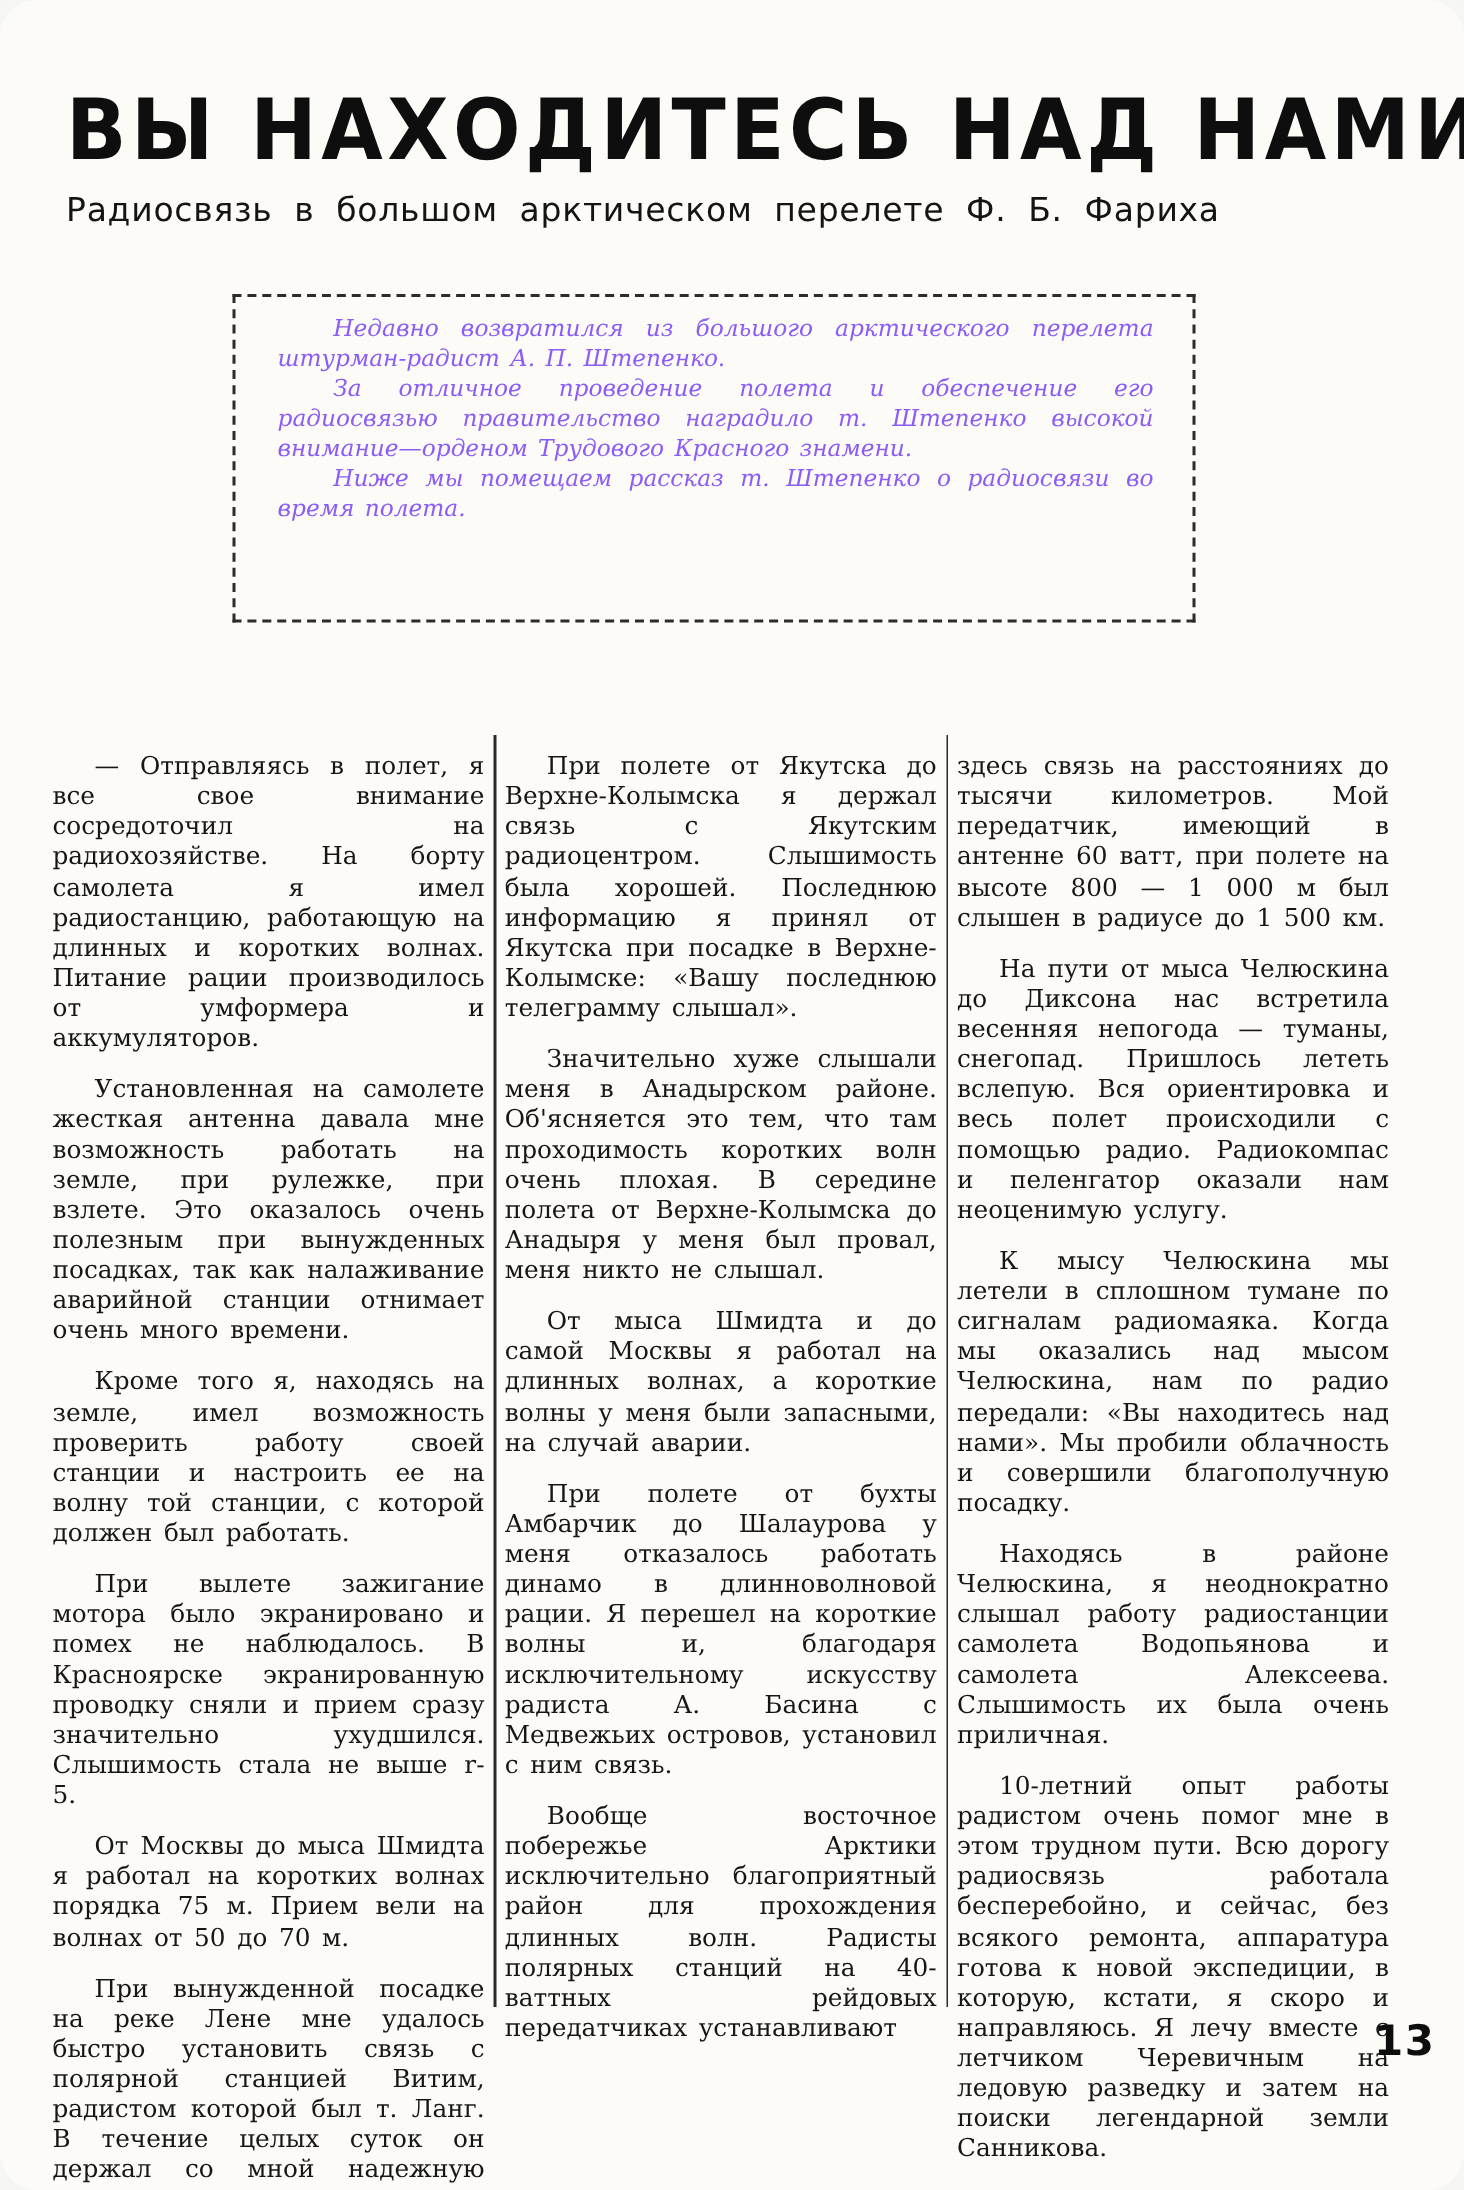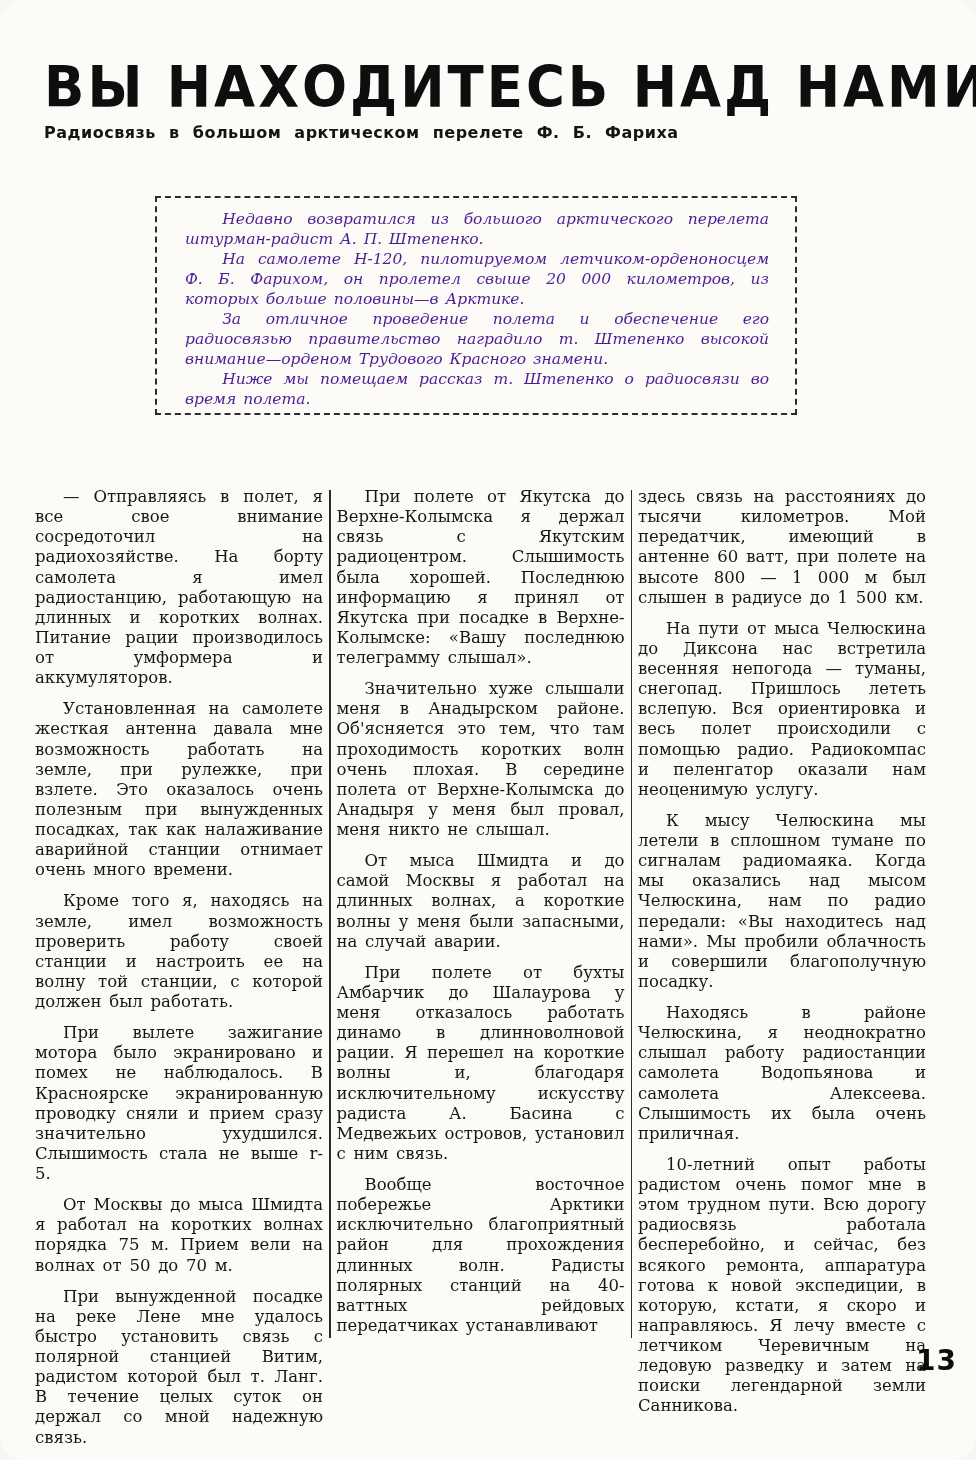--- a/index.html
+++ b/index.html
@@ -35,41 +35,41 @@
     transform: scaleY(1.06);
     transform-origin: top left;
     white-space: nowrap;
   }
   .subhead {
     position: absolute;
     left: 44px;
     top: 110px;
     width: 880px;
     font-family: "DejaVu Sans", sans-serif;
-    font-weight: 700;
-    font-size: 16px;
+    font-weight: 400;
+    font-size: 22px;
     letter-spacing: 0.5px;
     word-spacing: 7px;
     color: #141414;
     white-space: nowrap;
   }
   .intro-box {
     position: absolute;
     left: 155px;
     top: 196px;
     width: 642px;
     height: 219px;
     box-sizing: border-box;
     border: 2px dashed #2c2c2c;
     padding: 12px 26px 8px 28px;
     font-style: italic;
     font-size: 15.5px;
     line-height: 1.29;
     text-align: justify;
-    color: #4c1d95;
+    color: #8b5cf6;
   }
   .intro-par {
     margin: 0;
     text-indent: 2.4em;
     word-spacing: 2px;
   }
   .columns {
     position: absolute;
     left: 35px;
     top: 487px;
@@ -87,21 +87,21 @@
     color: #161616;
   }
   .col-divider {
     width: 1.5px;
     height: 848px;
     background: #2a2a2a;
     margin: 3px 6px 0 6px;
     flex: none;
   }
   .body-par {
-    margin: 0 0 11px 0;
+    margin: 14px 0 11px 0;
     text-indent: 1.7em;
   }
   .col:last-child .body-par:first-child {
     text-indent: 0;
   }
   .page-number {
     position: absolute;
     left: 916px;
     top: 1344px;
     font-family: "DejaVu Sans", sans-serif;
@@ -115,21 +115,20 @@
 <body>
 
 <div class="page">
 
   <h1 class="headline">ВЫ НАХОДИТЕСЬ НАД НАМИ</h1>
 
   <h2 class="subhead">Радиосвязь в большом арктическом перелете Ф. Б. Фариха</h2>
 
   <div class="intro-box">
       <p class="intro-par">Недавно возвратился из большого арктического перелета штурман-радист А. П. Штепенко.</p>
-      <p class="intro-par">На самолете Н-120, пилотируемом летчиком-орденоносцем Ф. Б. Фарихом, он пролетел свыше 20 000 километров, из которых больше половины—в Арктике.</p>
       <p class="intro-par">За отличное проведение полета и обеспечение его радиосвязью правительство наградило т. Штепенко высокой внимание—орденом Трудового Красного знамени.</p>
       <p class="intro-par">Ниже мы помещаем рассказ т. Штепенко о радиосвязи во время полета.</p>
     </div>
 
   <div class="columns">
     <div class="col">
         <p class="body-par">— Отправляясь в полет, я все свое внимание сосредоточил на радиохозяйстве. На борту самолета я имел радиостанцию, работающую на длинных и коротких волнах. Питание рации производилось от умформера и аккумуляторов.</p>
         <p class="body-par">Установленная на самолете жесткая антенна давала мне возможность работать на земле, при рулежке, при взлете. Это оказалось очень полезным при вынужденных посадках, так как налаживание аварийной станции отнимает очень много времени.</p>
         <p class="body-par">Кроме того я, находясь на земле, имел возможность проверить работу своей станции и настроить ее на волну той станции, с которой должен был работать.</p>
         <p class="body-par">При вылете зажигание мотора было экранировано и помех не наблюдалось. В Красноярске экранированную проводку сняли и прием сразу значительно ухудшился. Слышимость стала не выше r-5.</p>

